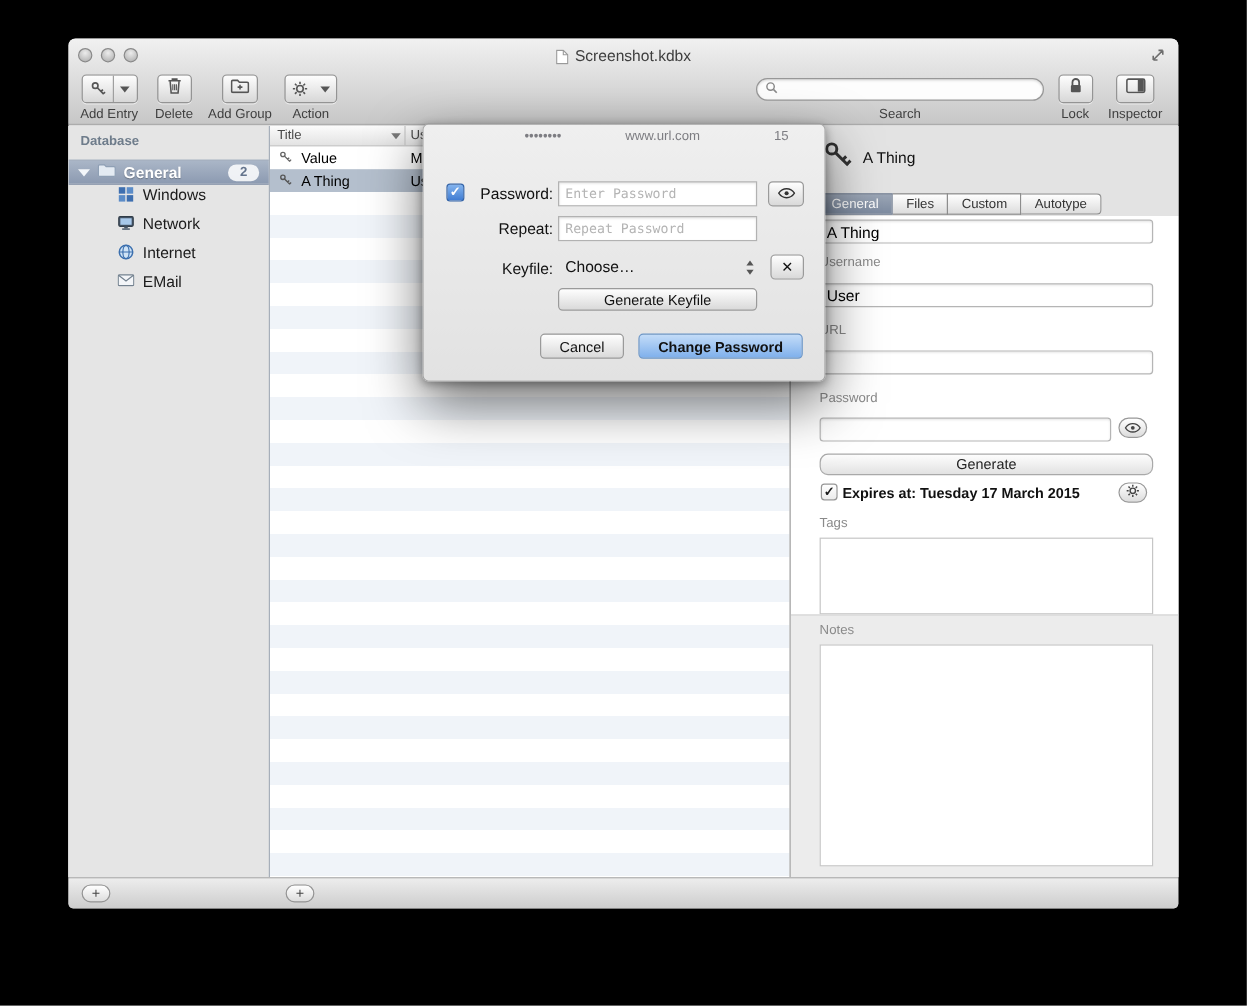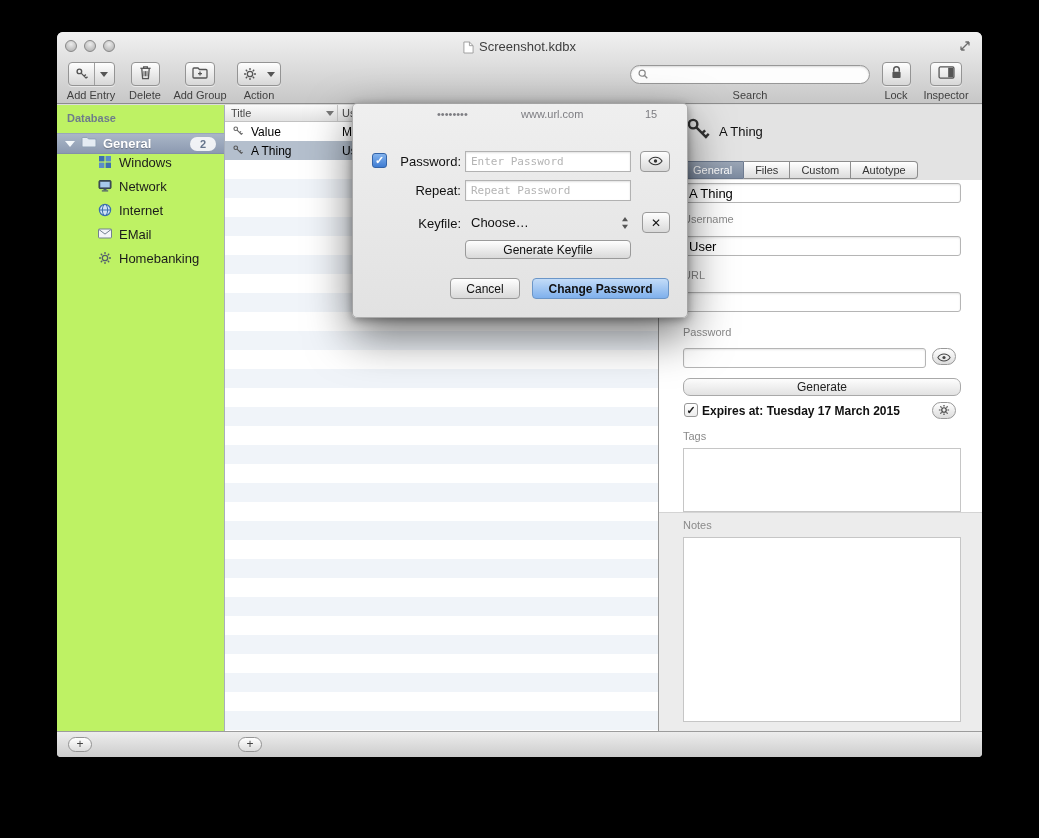--- a/index.html
+++ b/index.html
@@ -34,21 +34,21 @@
   .searchwrap{position:absolute;left:573px;top:33px;width:240px;height:19px;
         border:1px solid #979797;border-radius:10px;box-sizing:border-box;
         background:#fdfdfd;box-shadow:inset 0 1px 2px rgba(0,0,0,.15);
         display:flex;align-items:center;padding:0 6px;gap:4px;}
   .searchwrap input{border:none;outline:none;background:transparent;flex:1;
         font-size:12px;font-family:"Liberation Sans",sans-serif;}
   
   .content{position:absolute;left:0;top:73px;width:100%;bottom:26px;
            background:#fff;overflow:hidden;}
   .sidebar{position:absolute;left:0;top:0;width:168px;height:100%;
-           background:#bef264;border-right:1px solid #a7afba;box-sizing:border-box;}
+           background:#e5e5e5;border-right:1px solid #a7afba;box-sizing:border-box;}
   .sb-header{position:absolute;left:10px;top:7px;font-size:11px;font-weight:bold;color:#6e7c8b;}
   .sb-group{position:absolute;left:0;top:28px;width:100%;height:21px;box-sizing:border-box;
             background:linear-gradient(#aab6c7,#8c9ab1);
             border-top:1px solid #9aa7ba;border-bottom:1px solid #8391a7;
             display:flex;align-items:center;gap:6px;padding:0 8px;
             color:#fff;font-weight:bold;font-size:13px;text-shadow:0 1px 1px rgba(0,0,0,.3);}
   .disc{width:0;height:0;border-left:5px solid transparent;border-right:5px solid transparent;
         border-top:6px solid #f4f7fa;}
   .badge{margin-left:auto;background:rgba(255,255,255,.85);color:#64748c;
          border-radius:8px;min-width:16px;height:14px;line-height:14px;
@@ -298,29 +298,20 @@
       <div class="sb-item" style="top:122px;">
         <span>
           <svg width="14" height="11" viewBox="0 0 14 10">
               <rect x=".5" y=".5" width="13" height="9" rx="1" fill="#f3f5f8" stroke="#73818f"></rect>
               <path d="M.8.9L7 5.6 13.2.9" fill="none" stroke="#73818f"></path>
             </svg>
         </span>
         <span>EMail</span>
       </div>
 
-      <div class="sb-item" style="top:146px;">
-        <span>
-          <svg width="14" height="14" viewBox="0 0 16 16">
-              <path d="M8 1.2v2.2M8 12.6v2.2M1.2 8h2.2M12.6 8h2.2M3.2 3.2l1.6 1.6M11.2 11.2l1.6 1.6M12.8 3.2l-1.6 1.6M4.8 11.2l-1.6 1.6" stroke="#55606c" stroke-width="1.5"></path>
-              <circle cx="8" cy="8" r="3.1" fill="none" stroke="#55606c" stroke-width="1.5"></circle>
-            </svg>
-        </span>
-        <span>Homebanking</span>
-      </div>
     </div>
 
     <div class="entrylist">
       <div class="list-header">
         <span class="hcell" style="left:6px;">Title</span>
         <span class="sortarrow"></span>
         <span class="hsep"></span>
         <span class="hcell" style="left:117px;">Username</span>
       </div>
 

